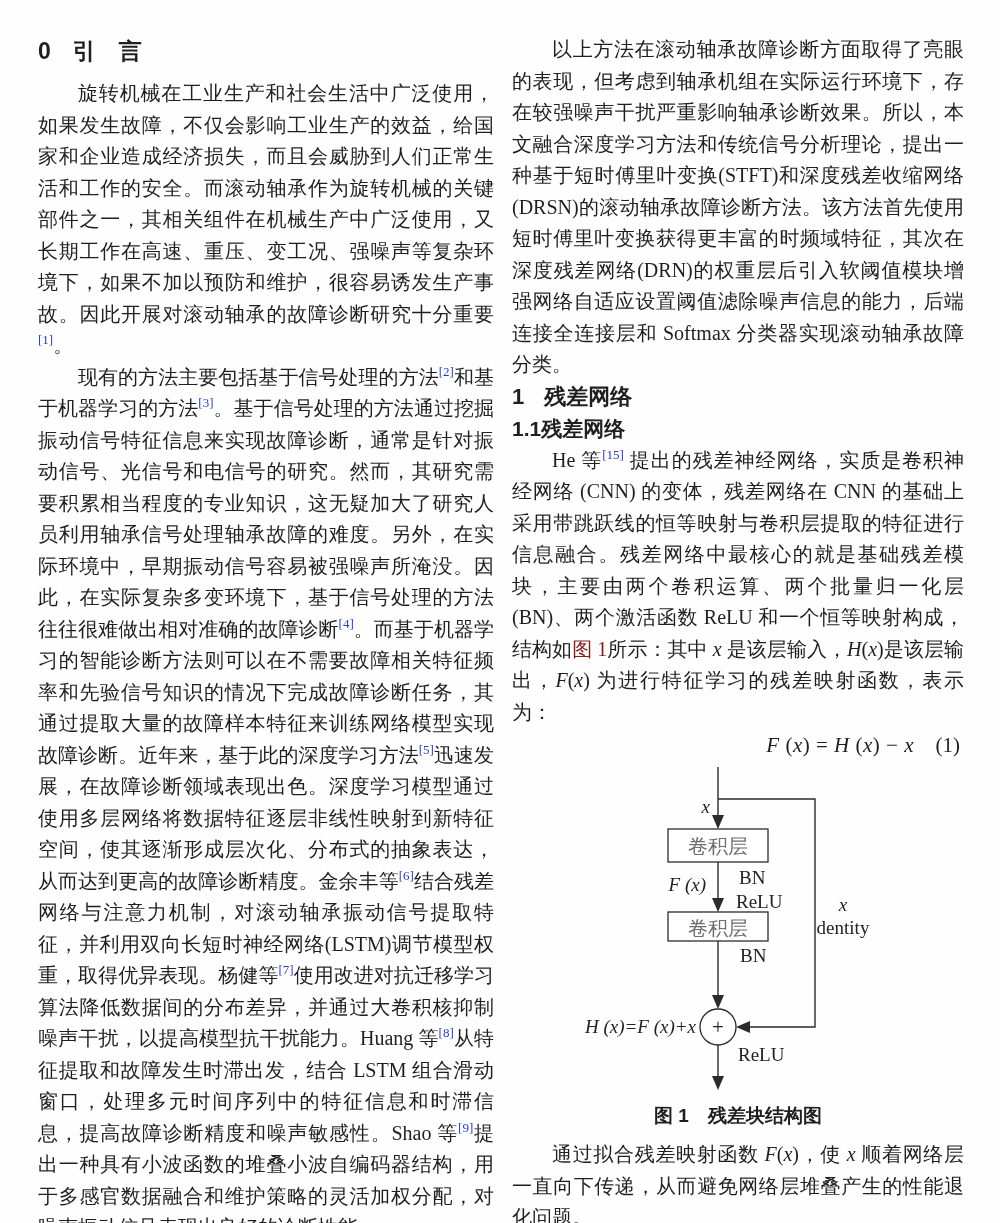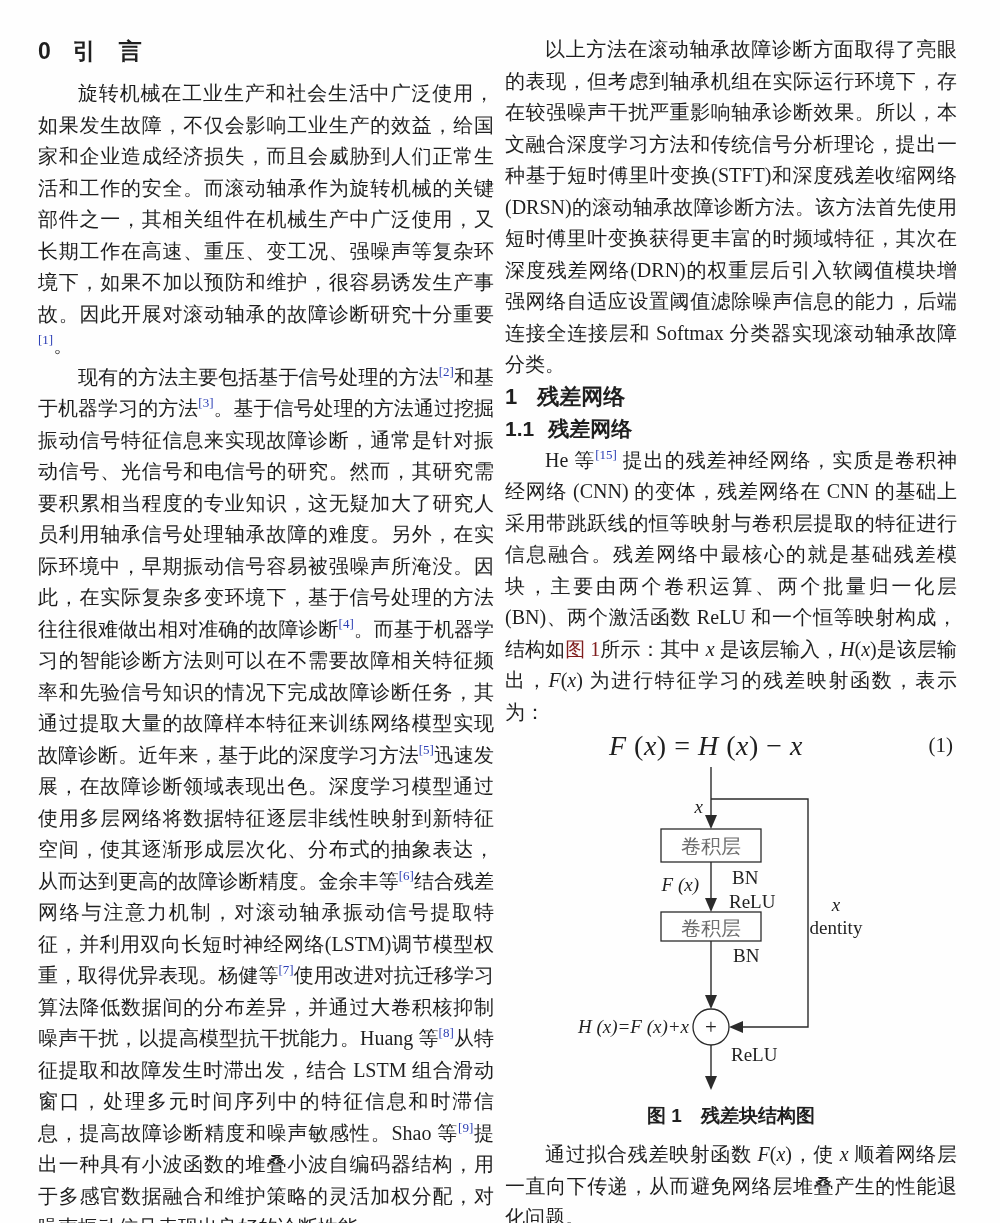--- a/index.html
+++ b/index.html
@@ -2,21 +2,21 @@
 <html lang="zh"><head>
 <meta charset="utf-8">
 <style>
   html,body{margin:0;padding:0;background:#ffffff;}
   .page{
     position:relative;
     width:1000px;height:1223px;
     box-sizing:border-box;
     background:#fefefe;
     padding:34px 30px 0 38px;
-    display:flex;gap:11px;
+    display:flex;gap:18px;
     overflow:hidden;
     font-family:"Liberation Serif","DejaVu Serif",serif;
     color:#1f1f1f;
   }
   .col{width:454px;font-size:20px;line-height:31.5px;text-align:justify;}
   .col-left{width:456px;}
   .col-right{width:452px;}
   p.body-par{margin:0;text-indent:2em;}
   sup.cite{
     color:#2a3db4;
@@ -36,23 +36,23 @@
   .h0 .h-num{margin-right:22px;}
   .h-sec{
     font-family:"Liberation Sans","DejaVu Sans",sans-serif;
     font-weight:bold;font-size:22px;line-height:32px;margin:0;text-indent:0;
   }
   .h-sec .h-num{margin-right:20px;}
   .h-subsec{
     font-family:"Liberation Sans","DejaVu Sans",sans-serif;
     font-weight:bold;font-size:21px;line-height:31px;margin:0 0 1px 0;text-indent:0;
   }
-  .h-subsec .h-num{margin-right:14px;}
+  .h-subsec .h-num{}
   .equation{display:flex;align-items:center;height:34px;margin:1px 0 2px 0;}
-  .eq-body{flex:1;text-align:center;font-size:28px;letter-spacing:0.5px;}
+  .eq-body{flex:1;text-align:right;font-size:21px;letter-spacing:0.5px;}
   .eq-num{width:46px;text-align:right;font-size:21px;padding-right:4px;}
   .figure-block{margin:4px 0 0 0;}
   .figure-block svg{display:block;}
   .fig-caption{
     font-family:"Liberation Sans","DejaVu Sans",sans-serif;
     font-weight:bold;font-size:19px;line-height:30px;
     text-align:center;margin:0 0 8px 0;text-indent:0;
   }
   svg text{font-family:"Liberation Serif","DejaVu Serif",serif;fill:#222;}
   svg .diagram-line{stroke:#2b2b2b;stroke-width:1.4;fill:none;}

